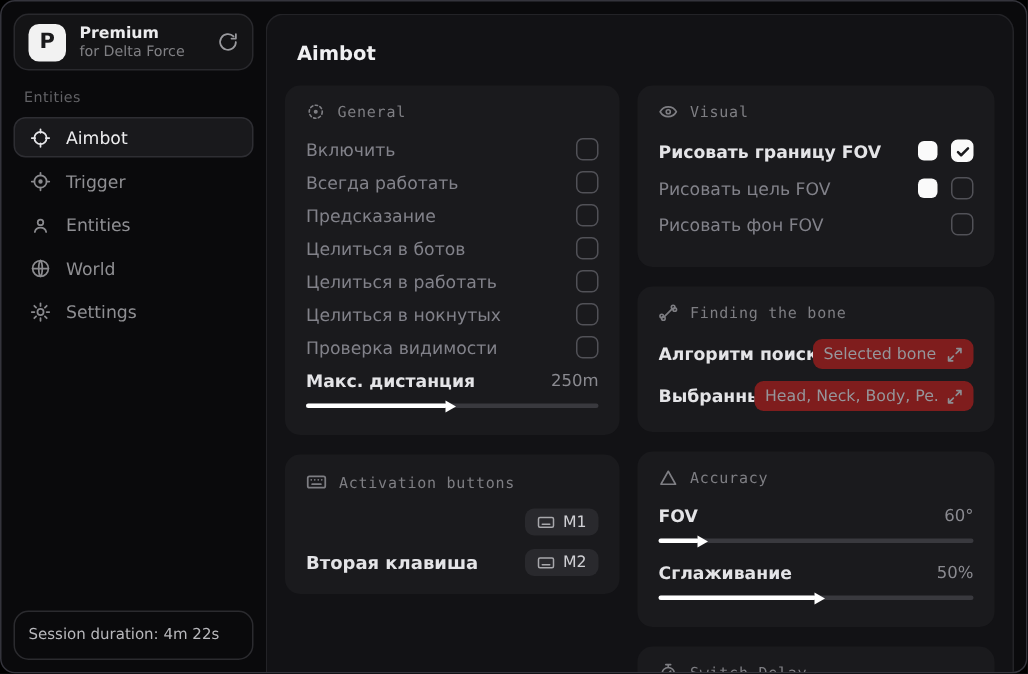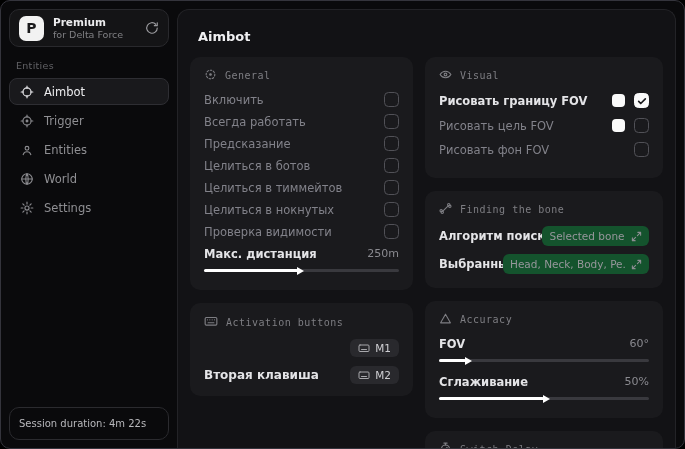--- a/index.html
+++ b/index.html
@@ -88,23 +88,23 @@
     margin-left:auto; display:flex; align-items:flex-end; gap:5px;
     background:#29292d; border-radius:6px; padding:3px 8px;
     font-size:10.5px; color:#cfcfd3; cursor:pointer; flex:none;
   }
   .keybtn .icon { color:#a8a8ac; }
   .bind-row { height:auto; margin-bottom:9px; }
   .bind-row .lbl { font-size:12px; }
   
   .dropdown {
     margin-left:auto; display:flex; align-items:center; gap:6px;
-    background:#14532d; border-radius:6px; padding:4px 7px;
+    background:#7f1d1d; border-radius:6px; padding:4px 7px;
     font-size:10.5px; color:#96969b; cursor:pointer; flex:none;
-    overflow:hidden; white-space:nowrap;text-align:center;
+    overflow:hidden; white-space:nowrap;
   }
   .dropdown .dd-text { overflow:hidden; flex:1; }
   .dropdown .icon { color:#8d8d92; margin-left:auto; }
   .dd-sm { width:107px; }
   .dd-lg { width:146px; }
   .dd-row { height:auto; margin-bottom:8px; }
   .slider-group { margin-bottom:12px; }
   .slider-group:last-child { margin-bottom:0; }
 </style>
 </head>
@@ -231,21 +231,21 @@
           </div>
           <div class="row">
             <span class="lbl">Целиться в ботов</span>
             <span class="checkbox">
               <svg width="10" height="10" viewBox="0 0 24 24" fill="none" stroke="currentColor" stroke-width="4" stroke-linecap="round" stroke-linejoin="round">
                   <path d="M4 13l5 5L20 7"></path>
                 </svg>
             </span>
           </div>
           <div class="row">
-            <span class="lbl">Целиться в тиммейтов</span>
+            <span class="lbl">Целиться в работать</span>
             <span class="checkbox">
               <svg width="10" height="10" viewBox="0 0 24 24" fill="none" stroke="currentColor" stroke-width="4" stroke-linecap="round" stroke-linejoin="round">
                   <path d="M4 13l5 5L20 7"></path>
                 </svg>
             </span>
           </div>
           <div class="row">
             <span class="lbl">Целиться в нокнутых</span>
             <span class="checkbox">
               <svg width="10" height="10" viewBox="0 0 24 24" fill="none" stroke="currentColor" stroke-width="4" stroke-linecap="round" stroke-linejoin="round">

